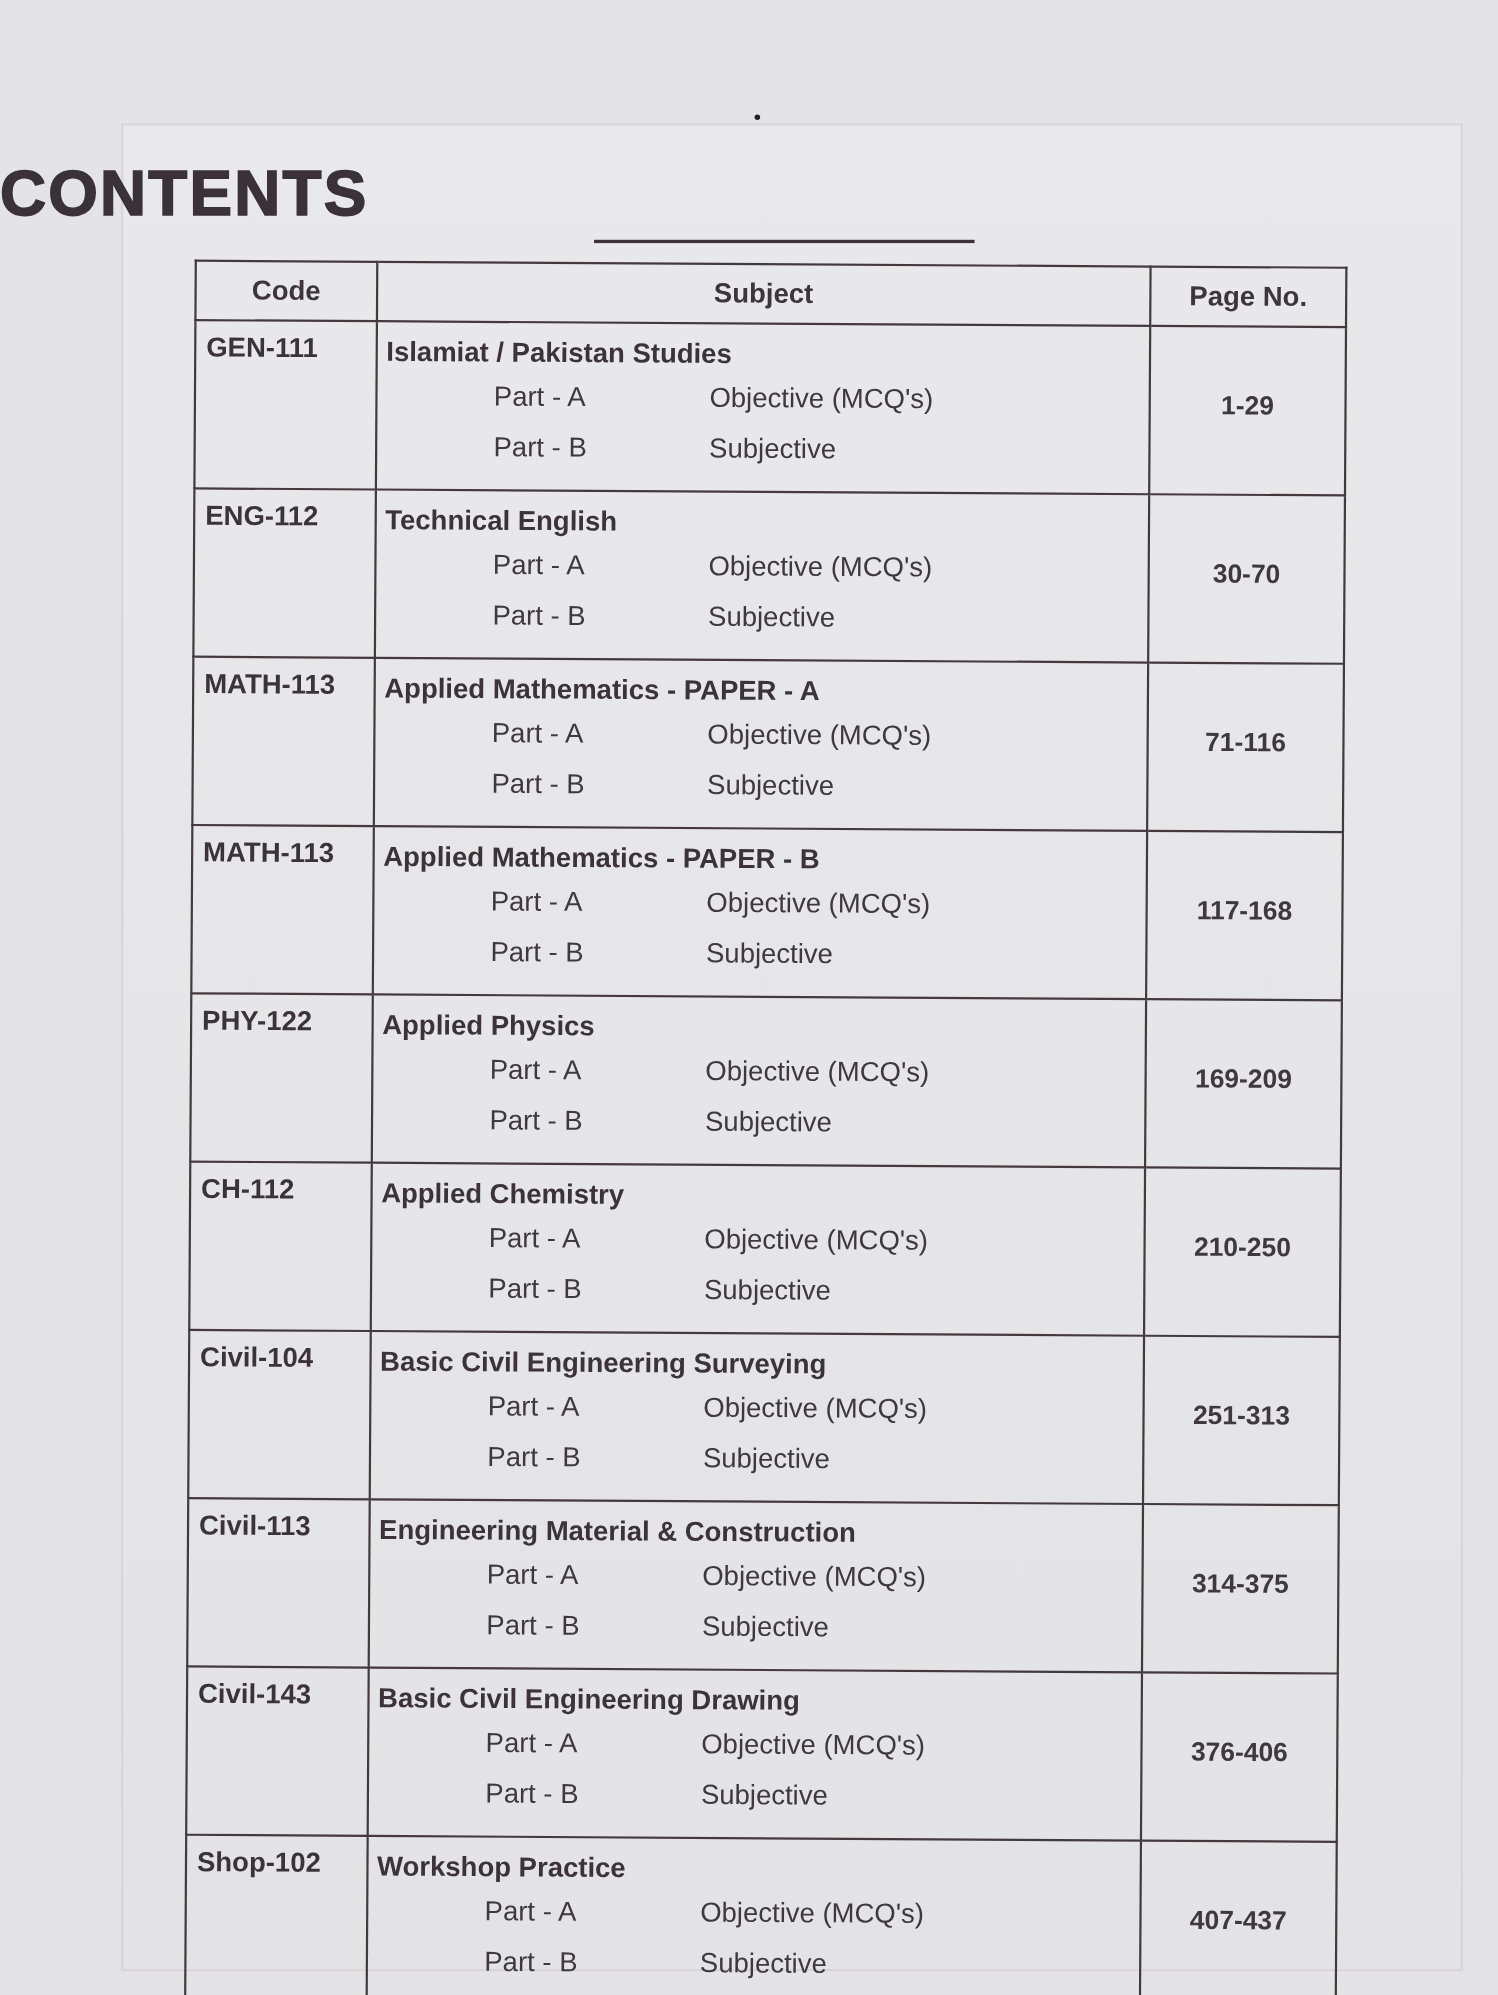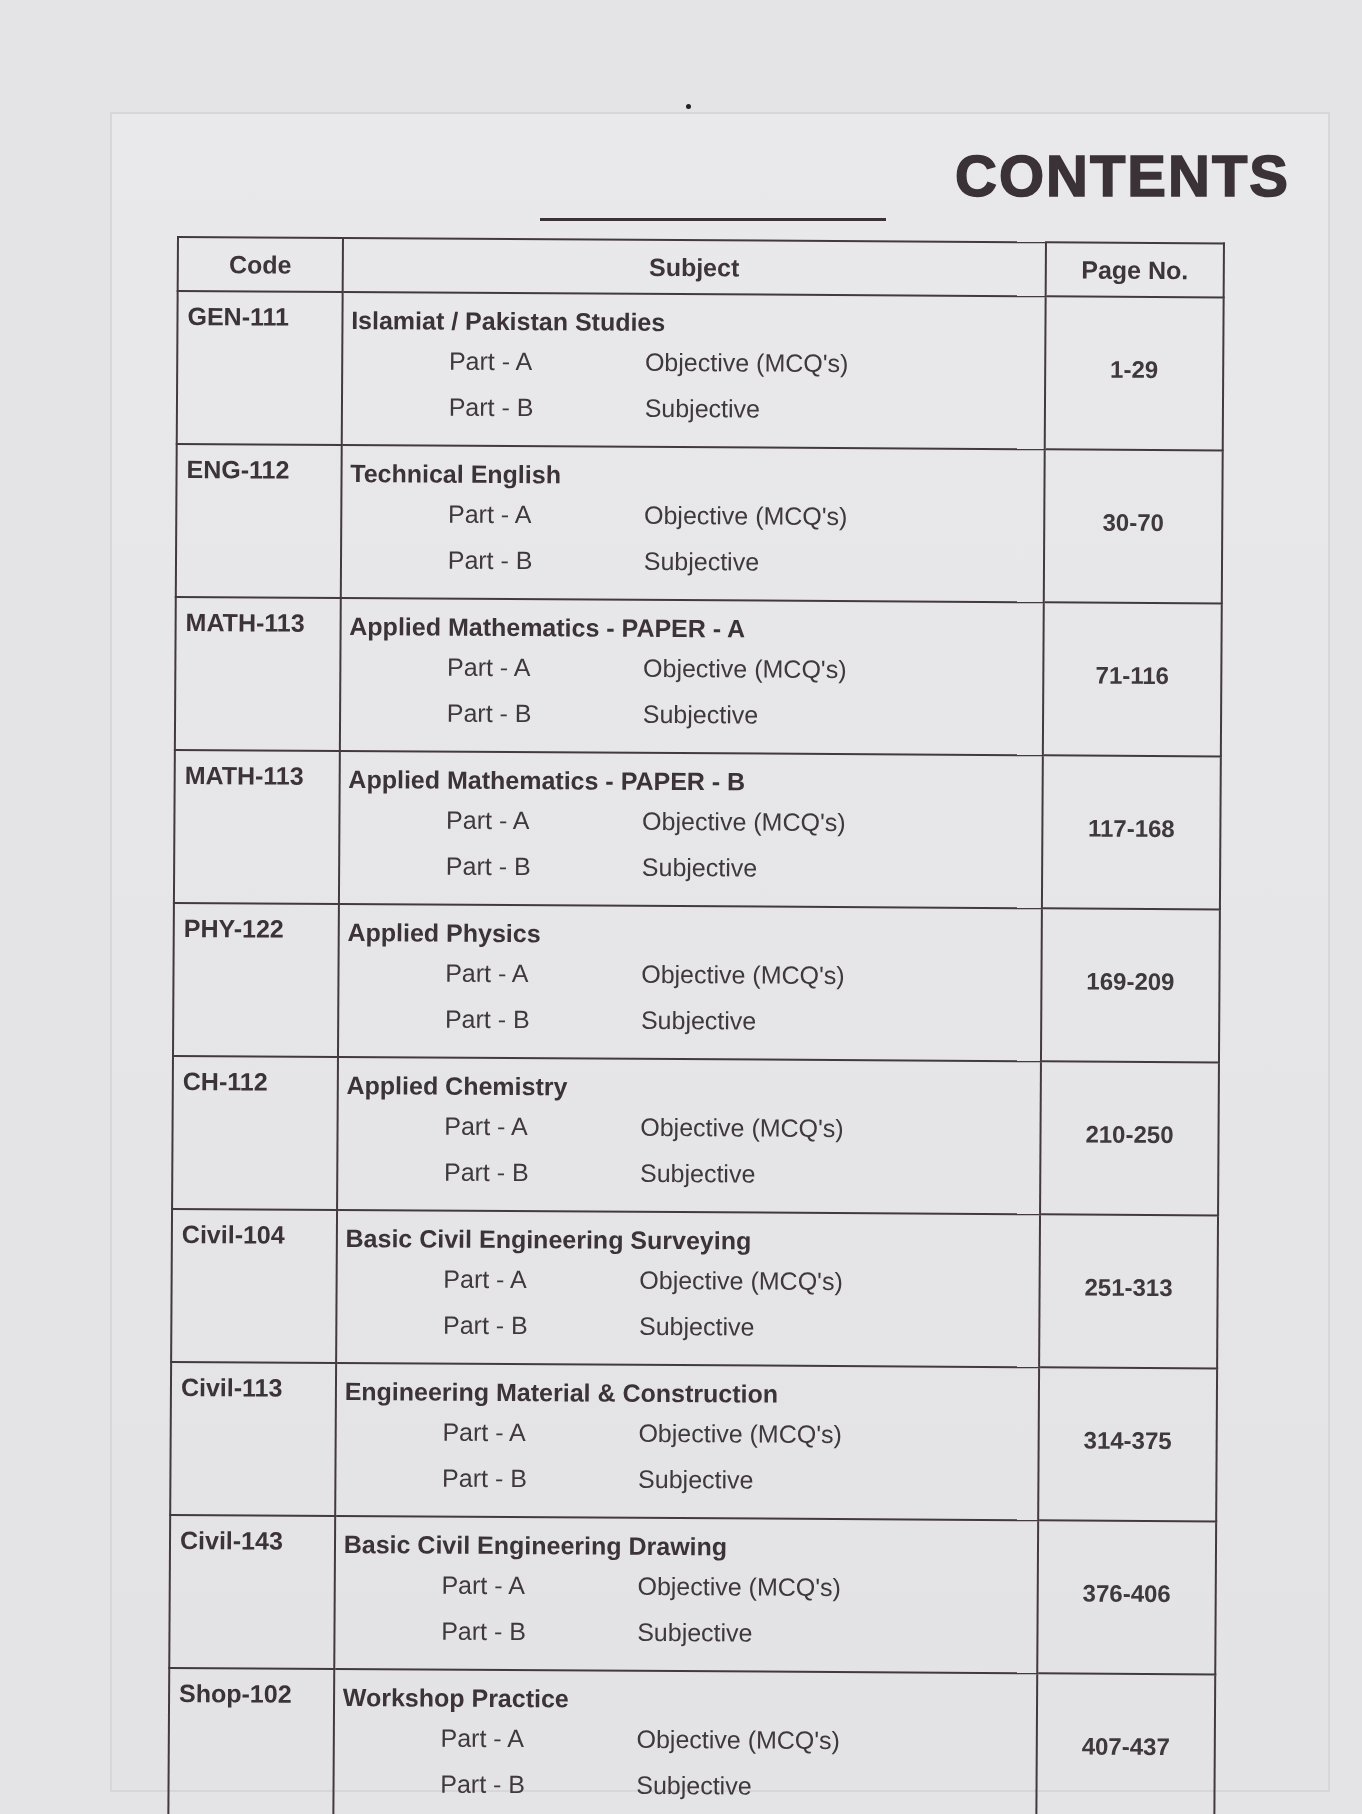--- a/index.html
+++ b/index.html
@@ -23,21 +23,21 @@
       height: 1680px;
       border: 2px solid #d9d6d9;
       background: linear-gradient(180deg, #e9e8ea 0%, #e6e5e7 50%, #e3e2e4 100%);
       box-sizing: border-box;
     }
     .title {
       position: absolute;
       left: 0;
       width: 1290px;
       top: 142px;
-      text-align: right;
+      text-align: left;
       font-family: "Liberation Sans", sans-serif;
       font-weight: 900;
       font-size: 58px;
       letter-spacing: 2px;
       color: #3a3236;
       -webkit-text-stroke: 1.5px #3a3236;
     }
     .title-underline {
       position: absolute;
       left: 540px;

